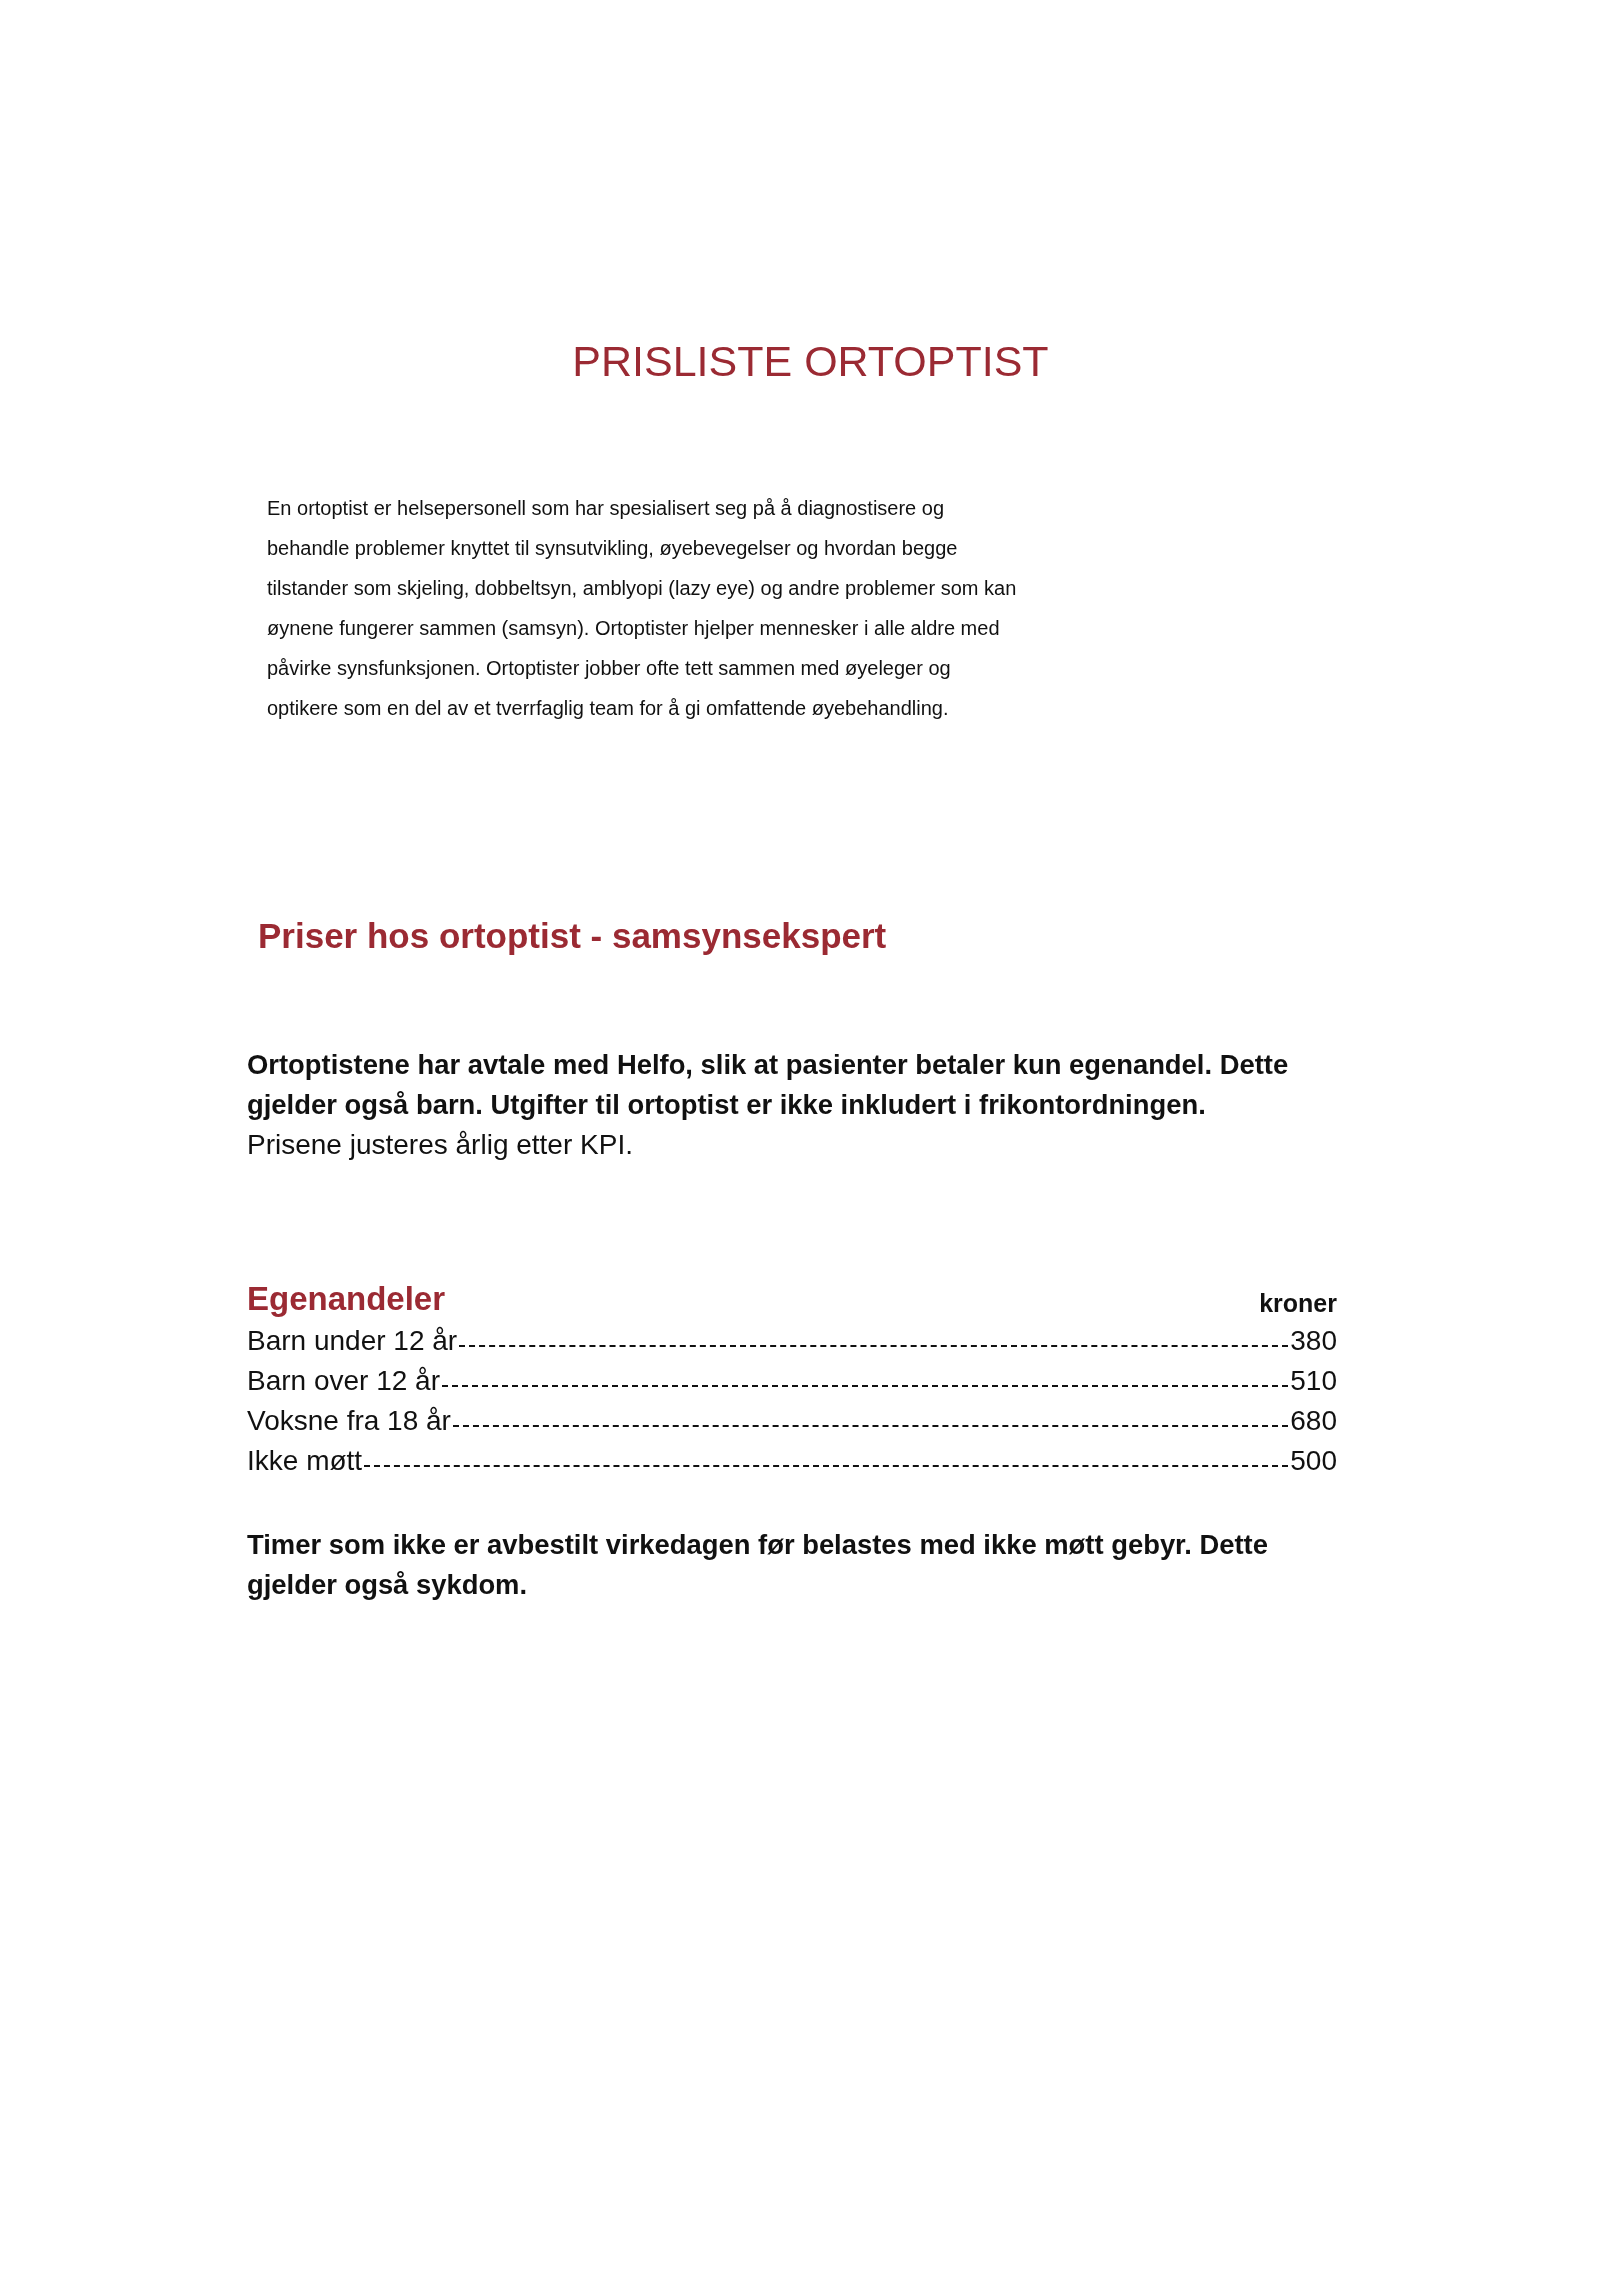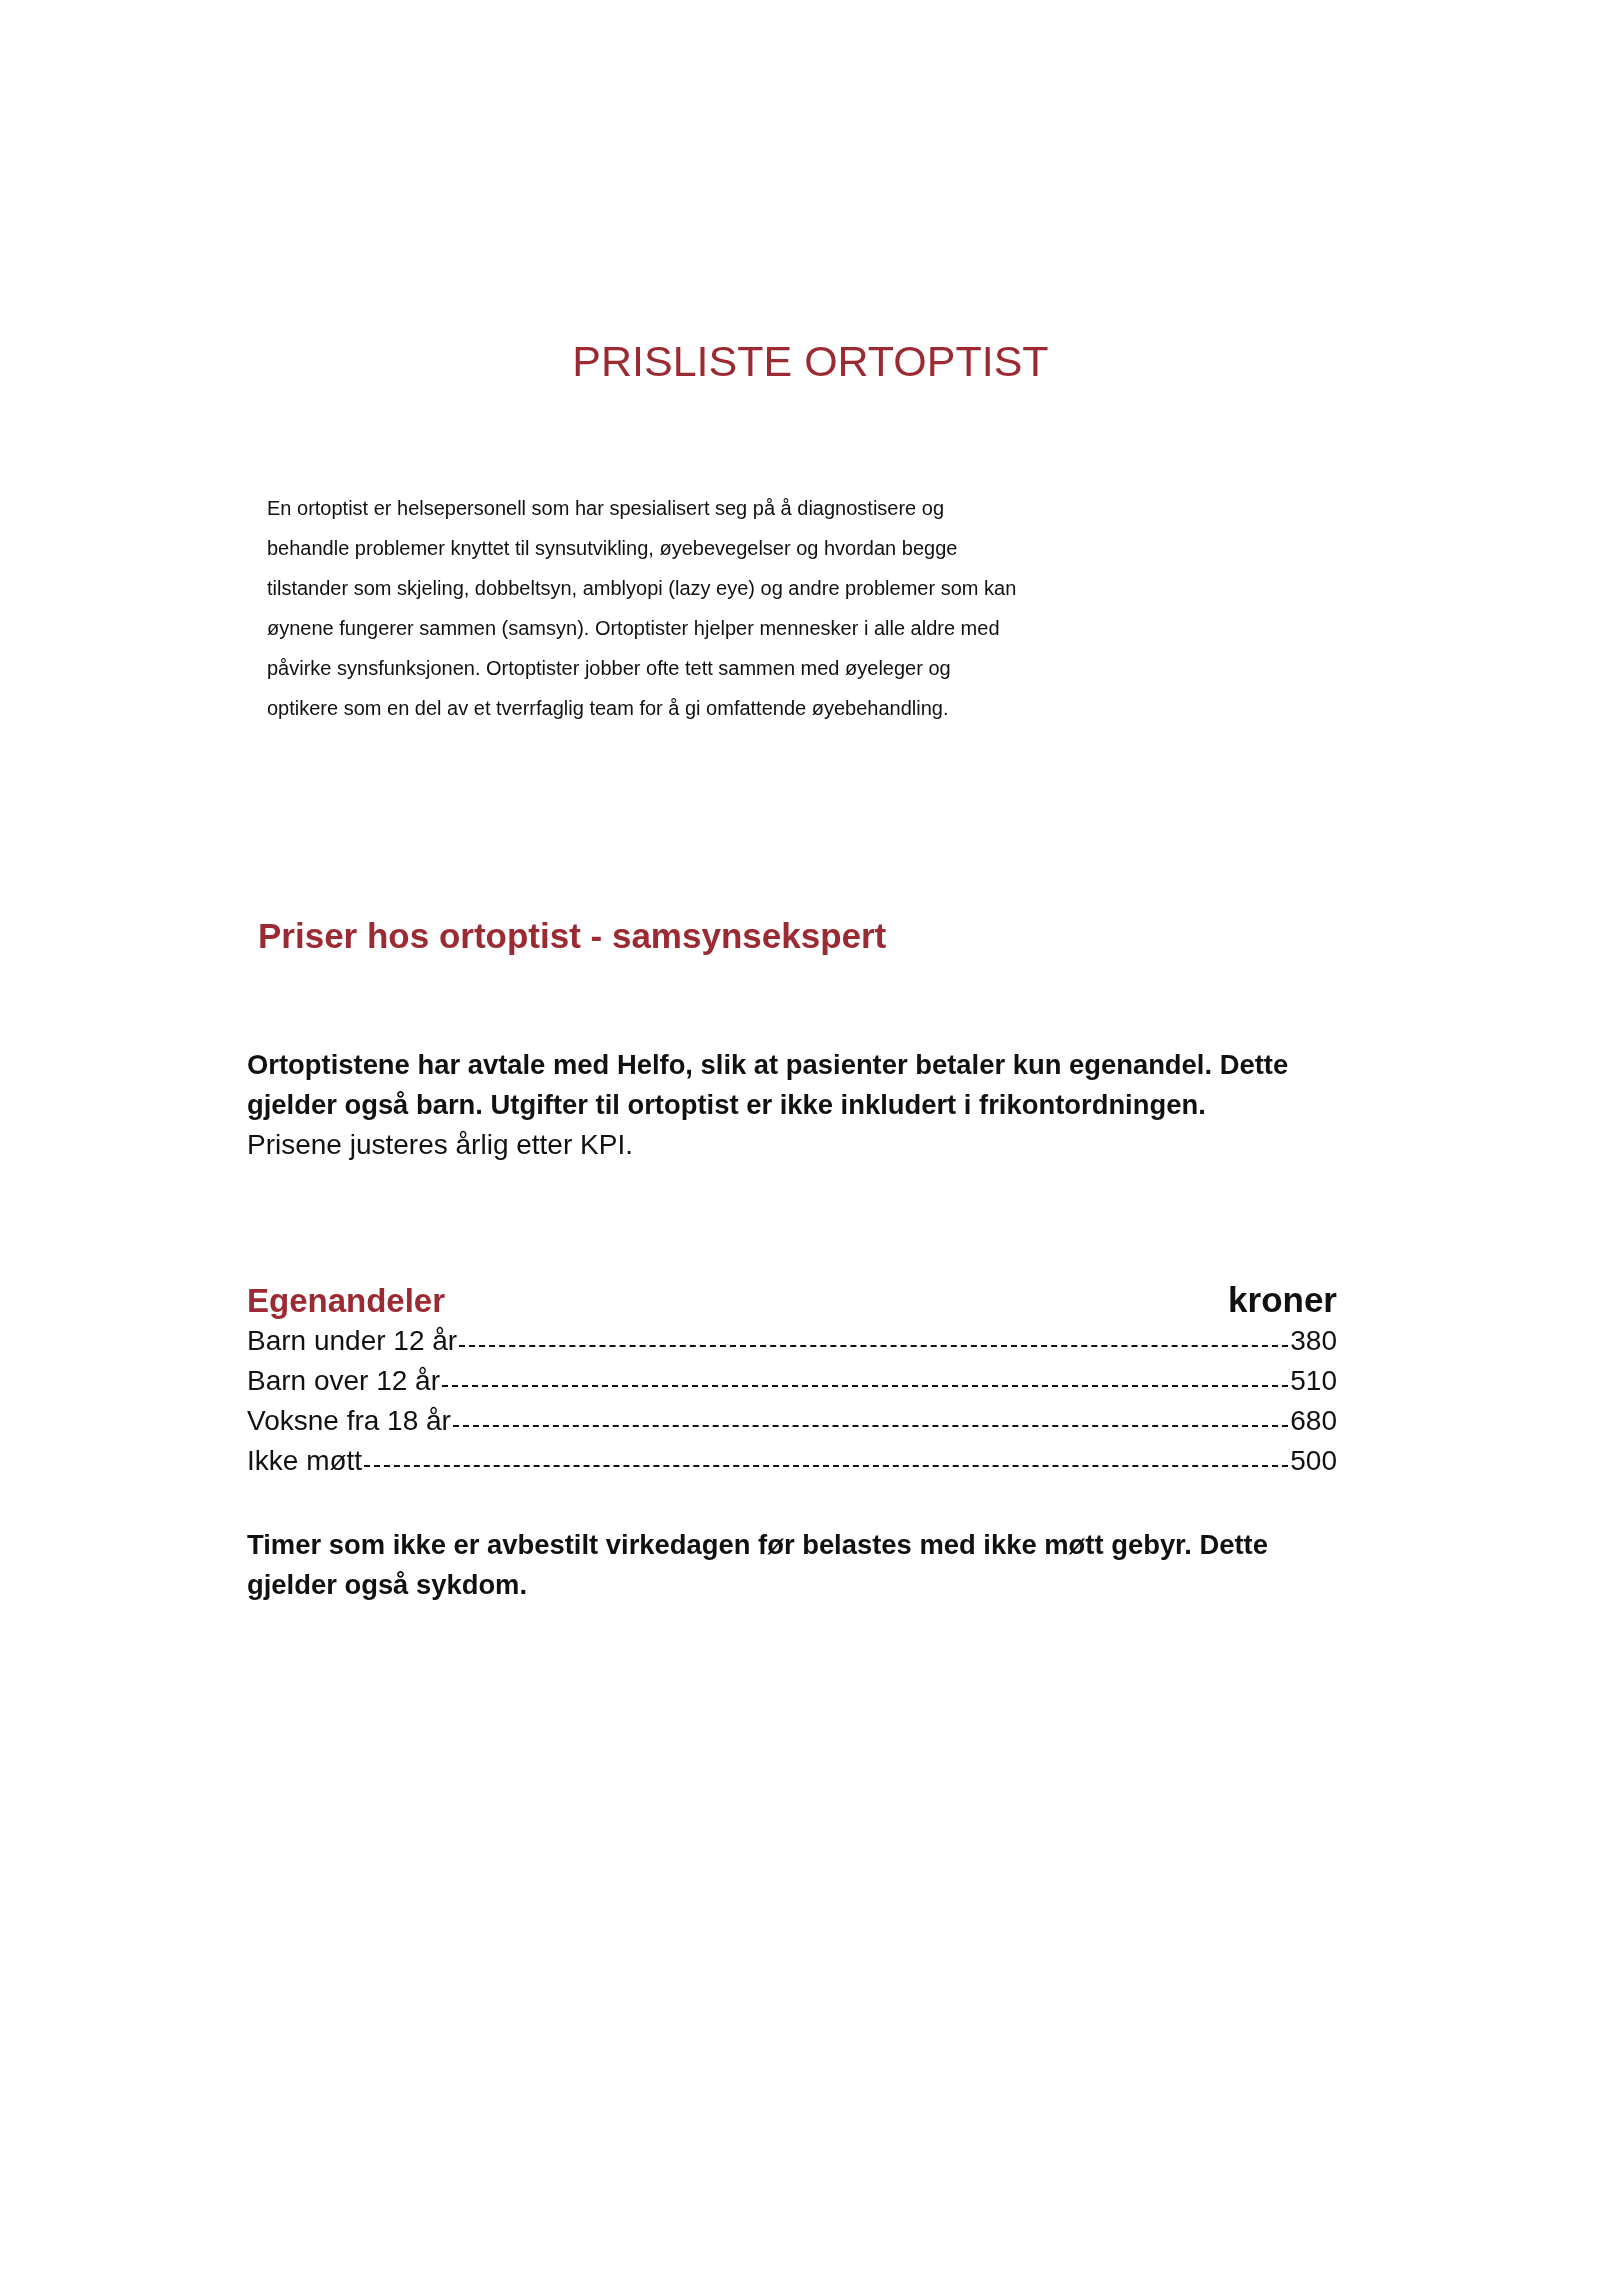--- a/index.html
+++ b/index.html
@@ -31,21 +31,21 @@
     position: absolute; left: 247px; top: 1045px; width: 1157px;
     font-size: 27.4px; line-height: 40px; margin: 0;
   }
   .helfo .b { font-weight: bold; display: block; white-space: nowrap; }
   .helfo .n { display: block; white-space: nowrap; font-size: 28px; }
   .price-head {
     position: absolute; left: 247px; top: 1280px; width: 1090px;
     display: flex; justify-content: space-between; align-items: flex-end;
   }
   .price-head .h { color: #9b2a33; font-weight: bold; font-size: 33px; }
-  .price-head .unit { font-weight: bold; font-size: 35px; }
+  .price-head .unit { font-weight: bold; font-size: 25px; }
   .price-list {
     position: absolute; left: 247px; top: 1325px; width: 1090px;
     margin: 0; padding: 0; list-style: none;
   }
   .price-row {
     display: flex; align-items: baseline; height: 40px;
     font-size: 28px;
   }
   .price-row .label { white-space: nowrap; }
   .price-row .leader {

